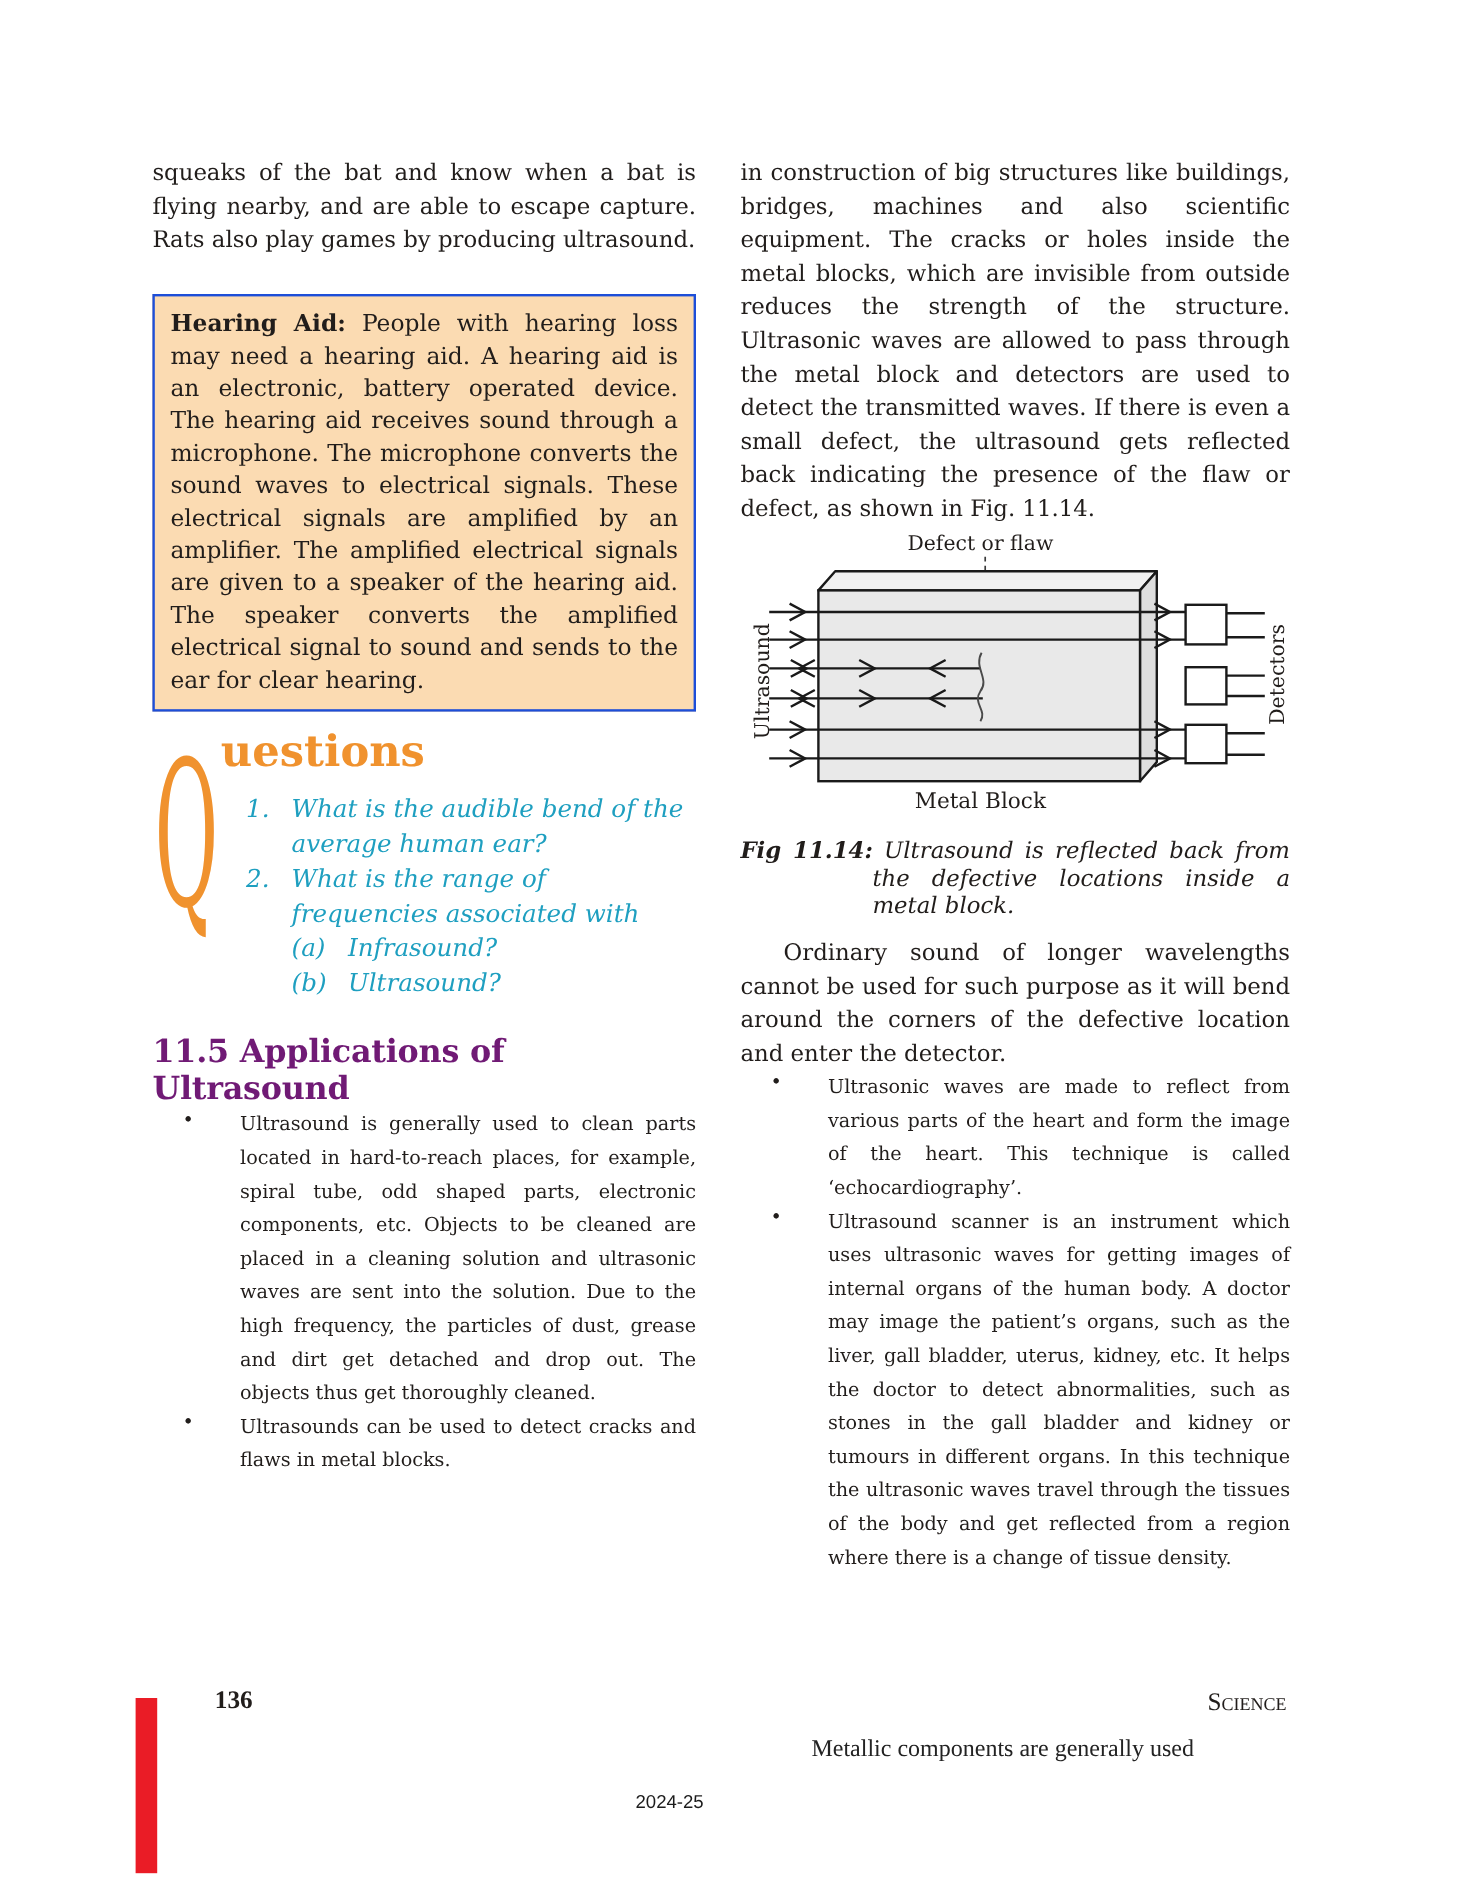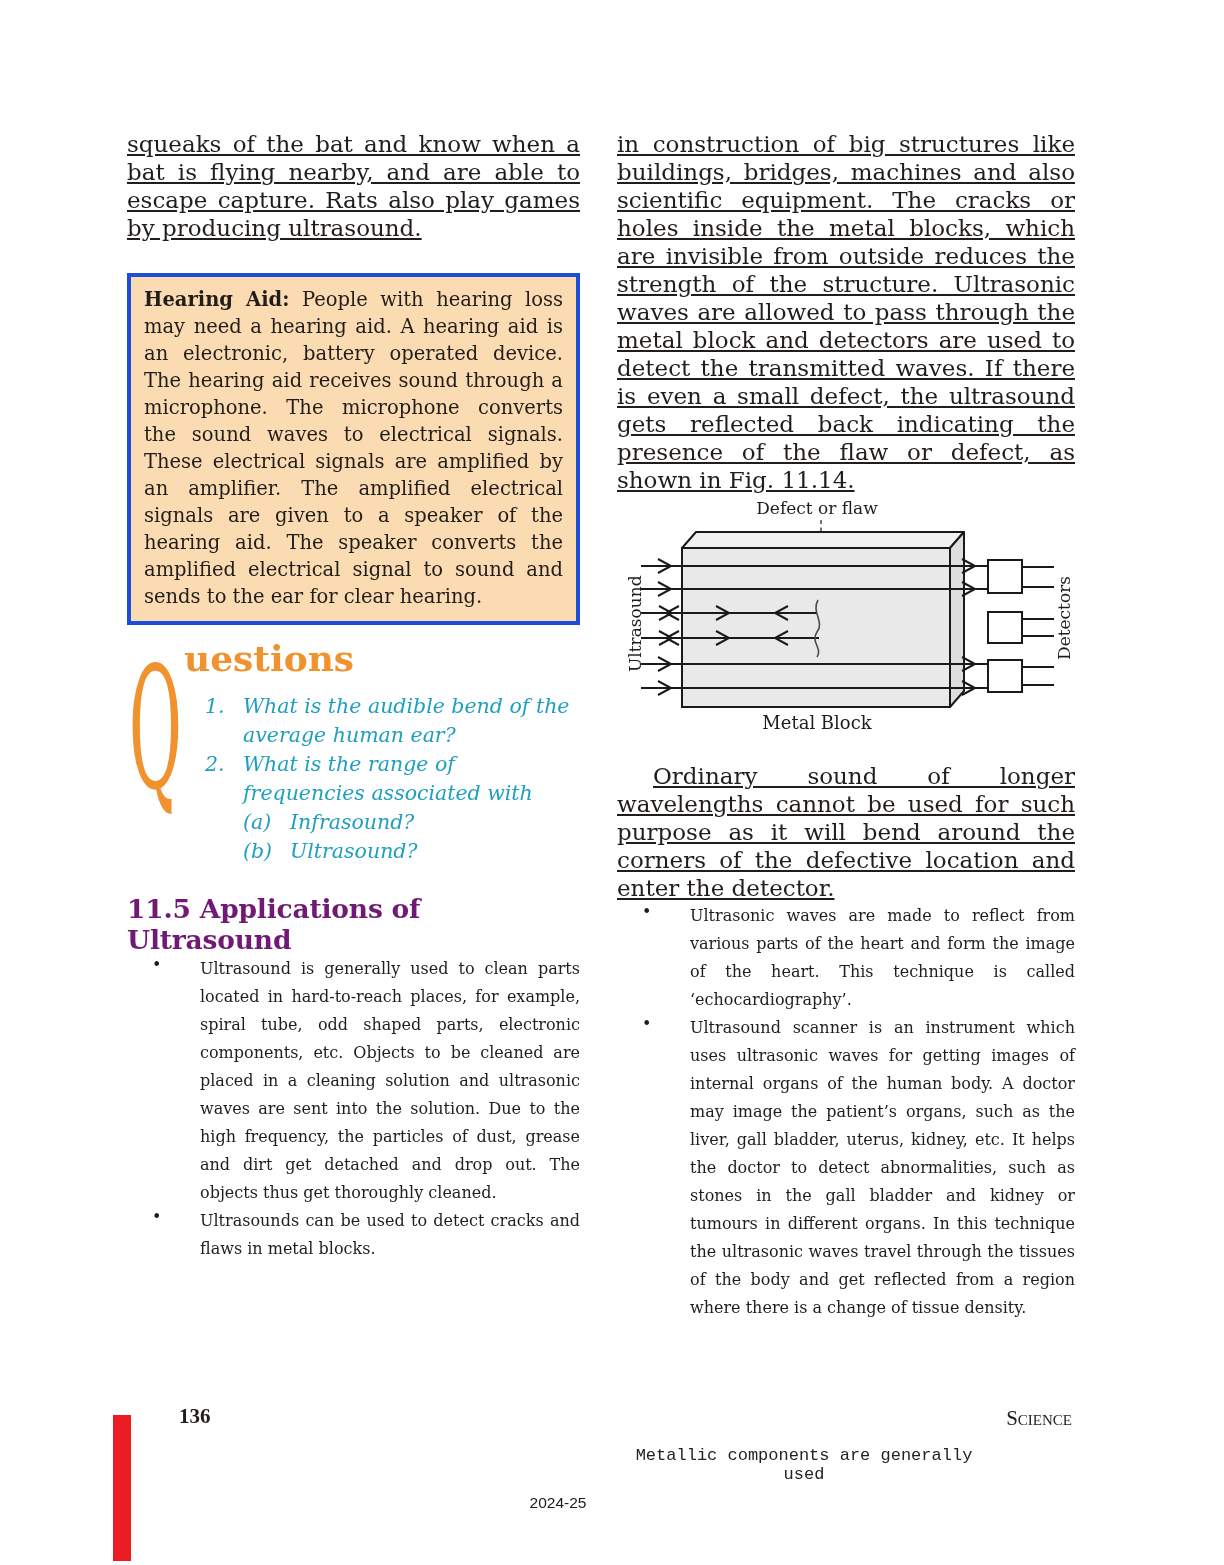--- a/index.html
+++ b/index.html
@@ -4,25 +4,25 @@
 <style>
   html,body{margin:0;padding:0;background:#ffffff;}
   .page{
     position:relative;width:1224px;height:1565px;background:#ffffff;
     font-family:"DejaVu Serif",serif;color:#211d1b;overflow:hidden;
   }
   .col{position:absolute;top:130px;}
   .col-left{left:127px;width:453px;}
   .col-right{left:617px;width:458px;}
   p{margin:0;}
-  .body-text{font-size:23px;line-height:28px;text-align:justify;text-decoration:underline;}
+  .body-text{font-size:19px;line-height:28px;text-align:justify;}
 
   
   .hearing-box{
-    margin-top:31px;background:#fbdbb2;border:4px solid #1d4ed8;
+    margin-top:31px;background:#fbdbb2;border:2px solid #1d4ed8;
     padding:9px 13px 11px 13px;font-size:19.5px;line-height:27px;text-align:justify;
   }
   .hearing-box .box-title{font-weight:bold;}
 
   
   .questions{position:relative;margin-top:20px;height:222px;}
   .big-q{
     position:absolute;left:2px;top:0px;color:#f0922e;font-size:150px;line-height:1;
     transform:scale(0.43,1.12);transform-origin:top left;font-weight:normal;
   }
@@ -54,22 +54,22 @@
   .para-indent{text-indent:36px;margin-top:13px;}
 
   
   .red-bar{position:absolute;left:113px;top:1415px;width:18px;height:146px;background:#ea1c26;}
   .page-num{position:absolute;left:163px;top:1404px;font-size:21px;font-weight:bold;font-family:"Liberation Serif",serif;margin-left:16px;}
   .journal{
     position:absolute;left:900px;top:1406px;width:172px;text-align:right;
     font-family:"Liberation Serif",serif;font-variant:small-caps;font-size:21px;
   }
   .carryover{
-    position:absolute;left:613px;top:1446px;width:382px;text-align:center;
-    font-family:Liberation Mono, monospace;font-size:17px;color:#232323;
+    position:absolute;left:613px;top:1446px;width:382px;text-align:right;
+    font-family:Liberation Serif, serif;font-size:20px;color:#232323;
   }
   .year-mark{
     position:absolute;left:0;top:1494px;width:1116px;text-align:center;
     font-family:"Liberation Sans",sans-serif;font-size:15.5px;color:#1c1c1c;
   }
 </style>
 </head>
 <body>
 
 <div class="page">
@@ -169,20 +169,21 @@
             <line x1="405" y1="136" x2="437" y2="136"></line>
           <rect x="371" y="160" width="34" height="32"></rect>
           <line x1="405" y1="167" x2="437" y2="167"></line>
             <line x1="405" y1="185" x2="437" y2="185"></line>
         </g>
 
         <text transform="translate(24,172) rotate(-90)" font-size="17" fill="#211d1b">Ultrasound</text>
         <text transform="translate(453,160) rotate(-90)" font-size="17" fill="#211d1b">Detectors</text>
         <text x="200" y="229" text-anchor="middle" font-size="18" fill="#211d1b">Metal Block</text>
       </svg>
+      <p class="fig-caption"><span class="cap-label">Fig 11.14:</span><span> Ultrasound is reflected back from the defective locations inside a metal block.</span></p>
     </div>
 
     <p class="body-text para-indent">Ordinary sound of longer wavelengths cannot be used for such purpose as it will bend around the corners of the defective location and enter the detector.</p>
 
     <ul class="bullet-list">
       <li class="bullet-item">
         <span class="bullet-marker">•</span>
         <span class="bullet-body">Ultrasonic waves are made to reflect from various parts of the heart and form the image of the heart. This technique is called ‘echocardiography’.</span>
       </li>
       <li class="bullet-item">

